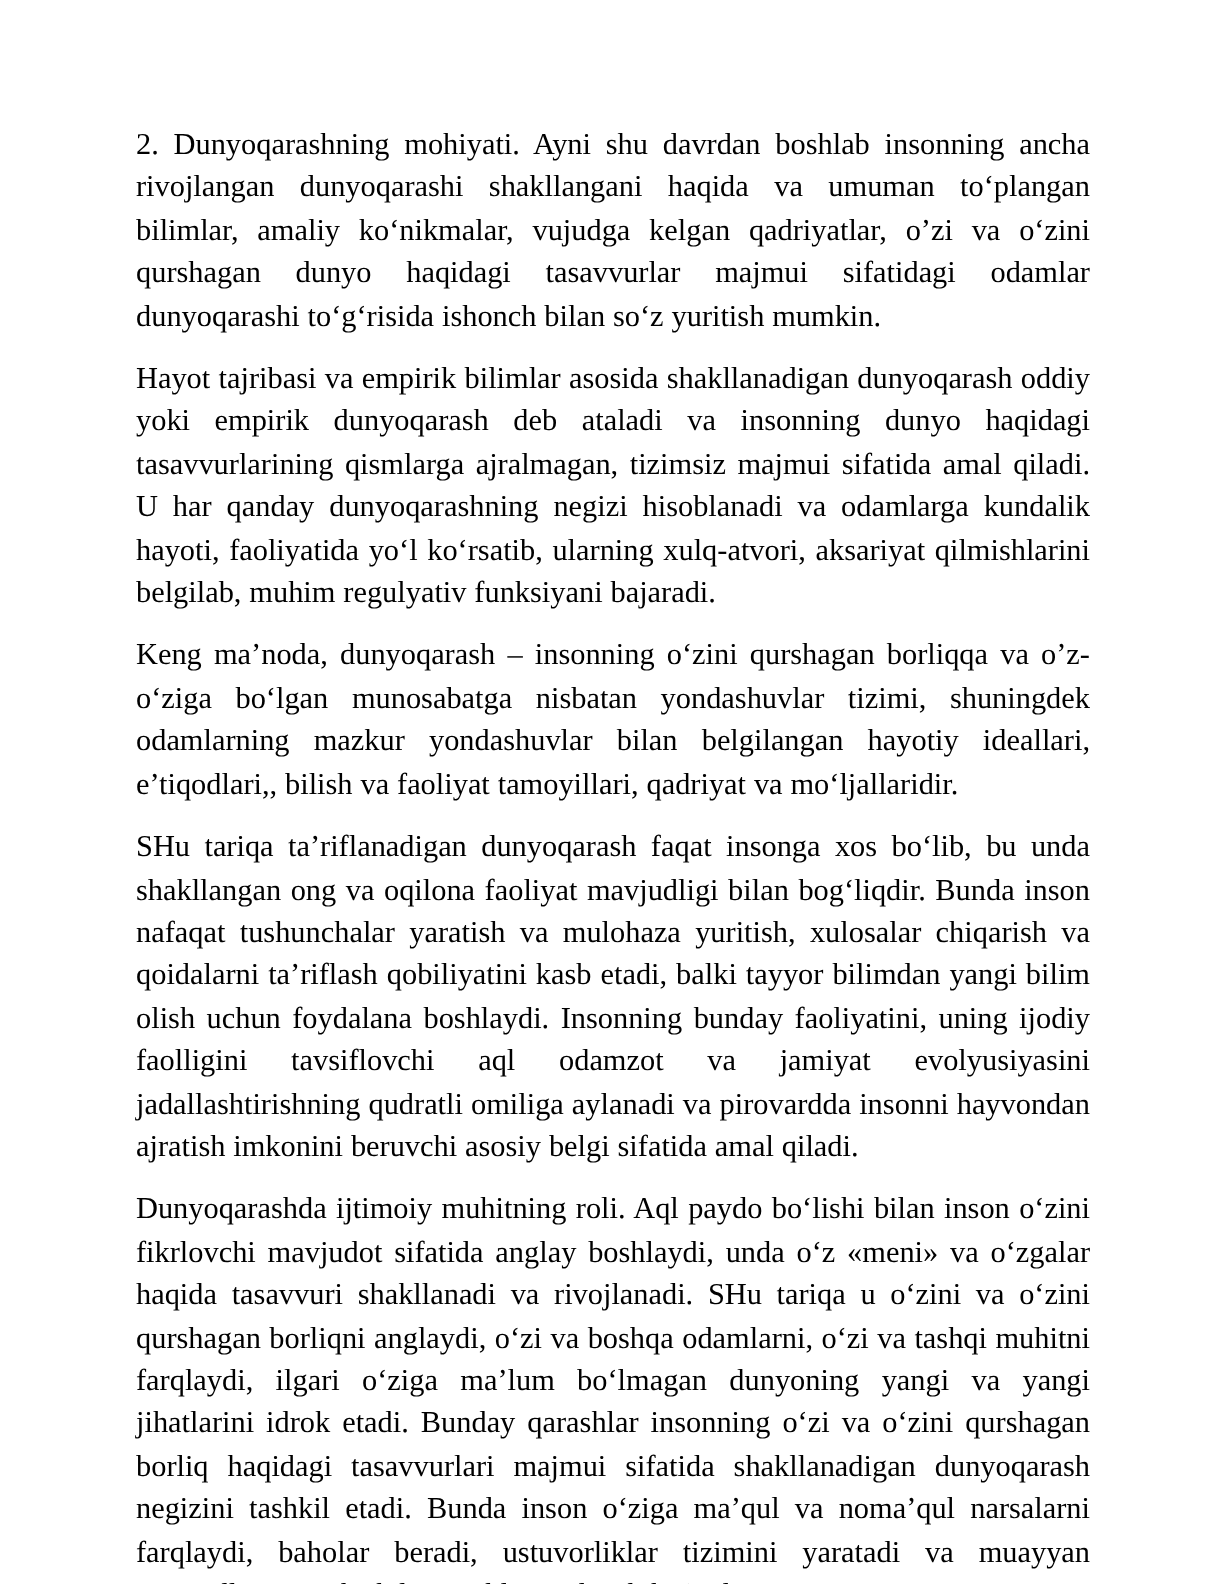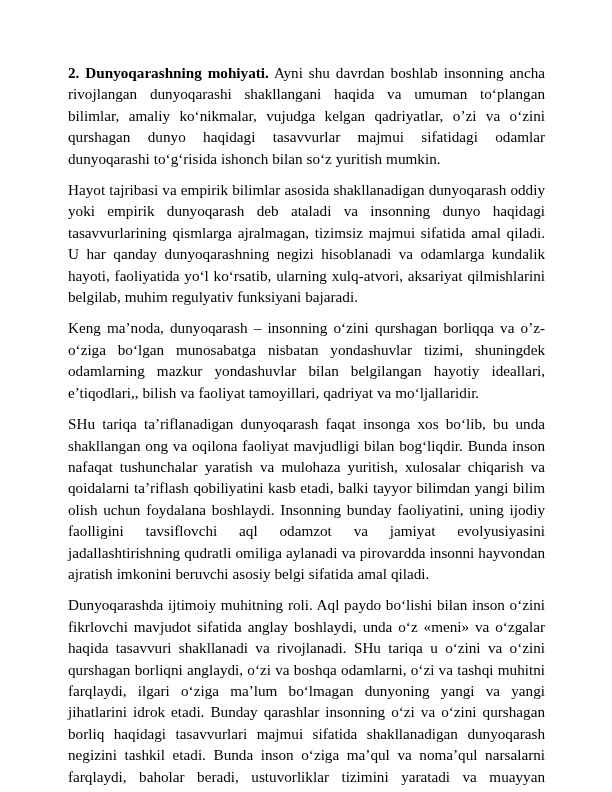--- a/index.html
+++ b/index.html
@@ -31,21 +31,21 @@
     line-height: 21.4px;
     text-align: justify;
     text-justify: inter-word;
     hyphens: none;
     word-spacing: 0.01em;
   }
   p.para:last-child {
     margin-bottom: 0;
   }
   .heading-run {
-    font-weight: bold;
+    font-weight: normal;
   }
 </style>
 </head>
 <body>
 
 <div class="page">
   <div class="doc-body">
 
     <p class="para"><span class="heading-run">2.  Dunyoqarashning  mohiyati.</span><span> Ayni shu davrdan boshlab insonning ancha rivojlangan dunyoqarashi shakllangani haqida va umuman to‘plangan bilimlar, amaliy ko‘nikmalar, vujudga kelgan qadriyatlar, o’zi va o‘zini qurshagan dunyo haqidagi tasavvurlar majmui sifatidagi odamlar dunyoqarashi to‘g‘risida ishonch bilan so‘z yuritish mumkin.</span></p>
 

